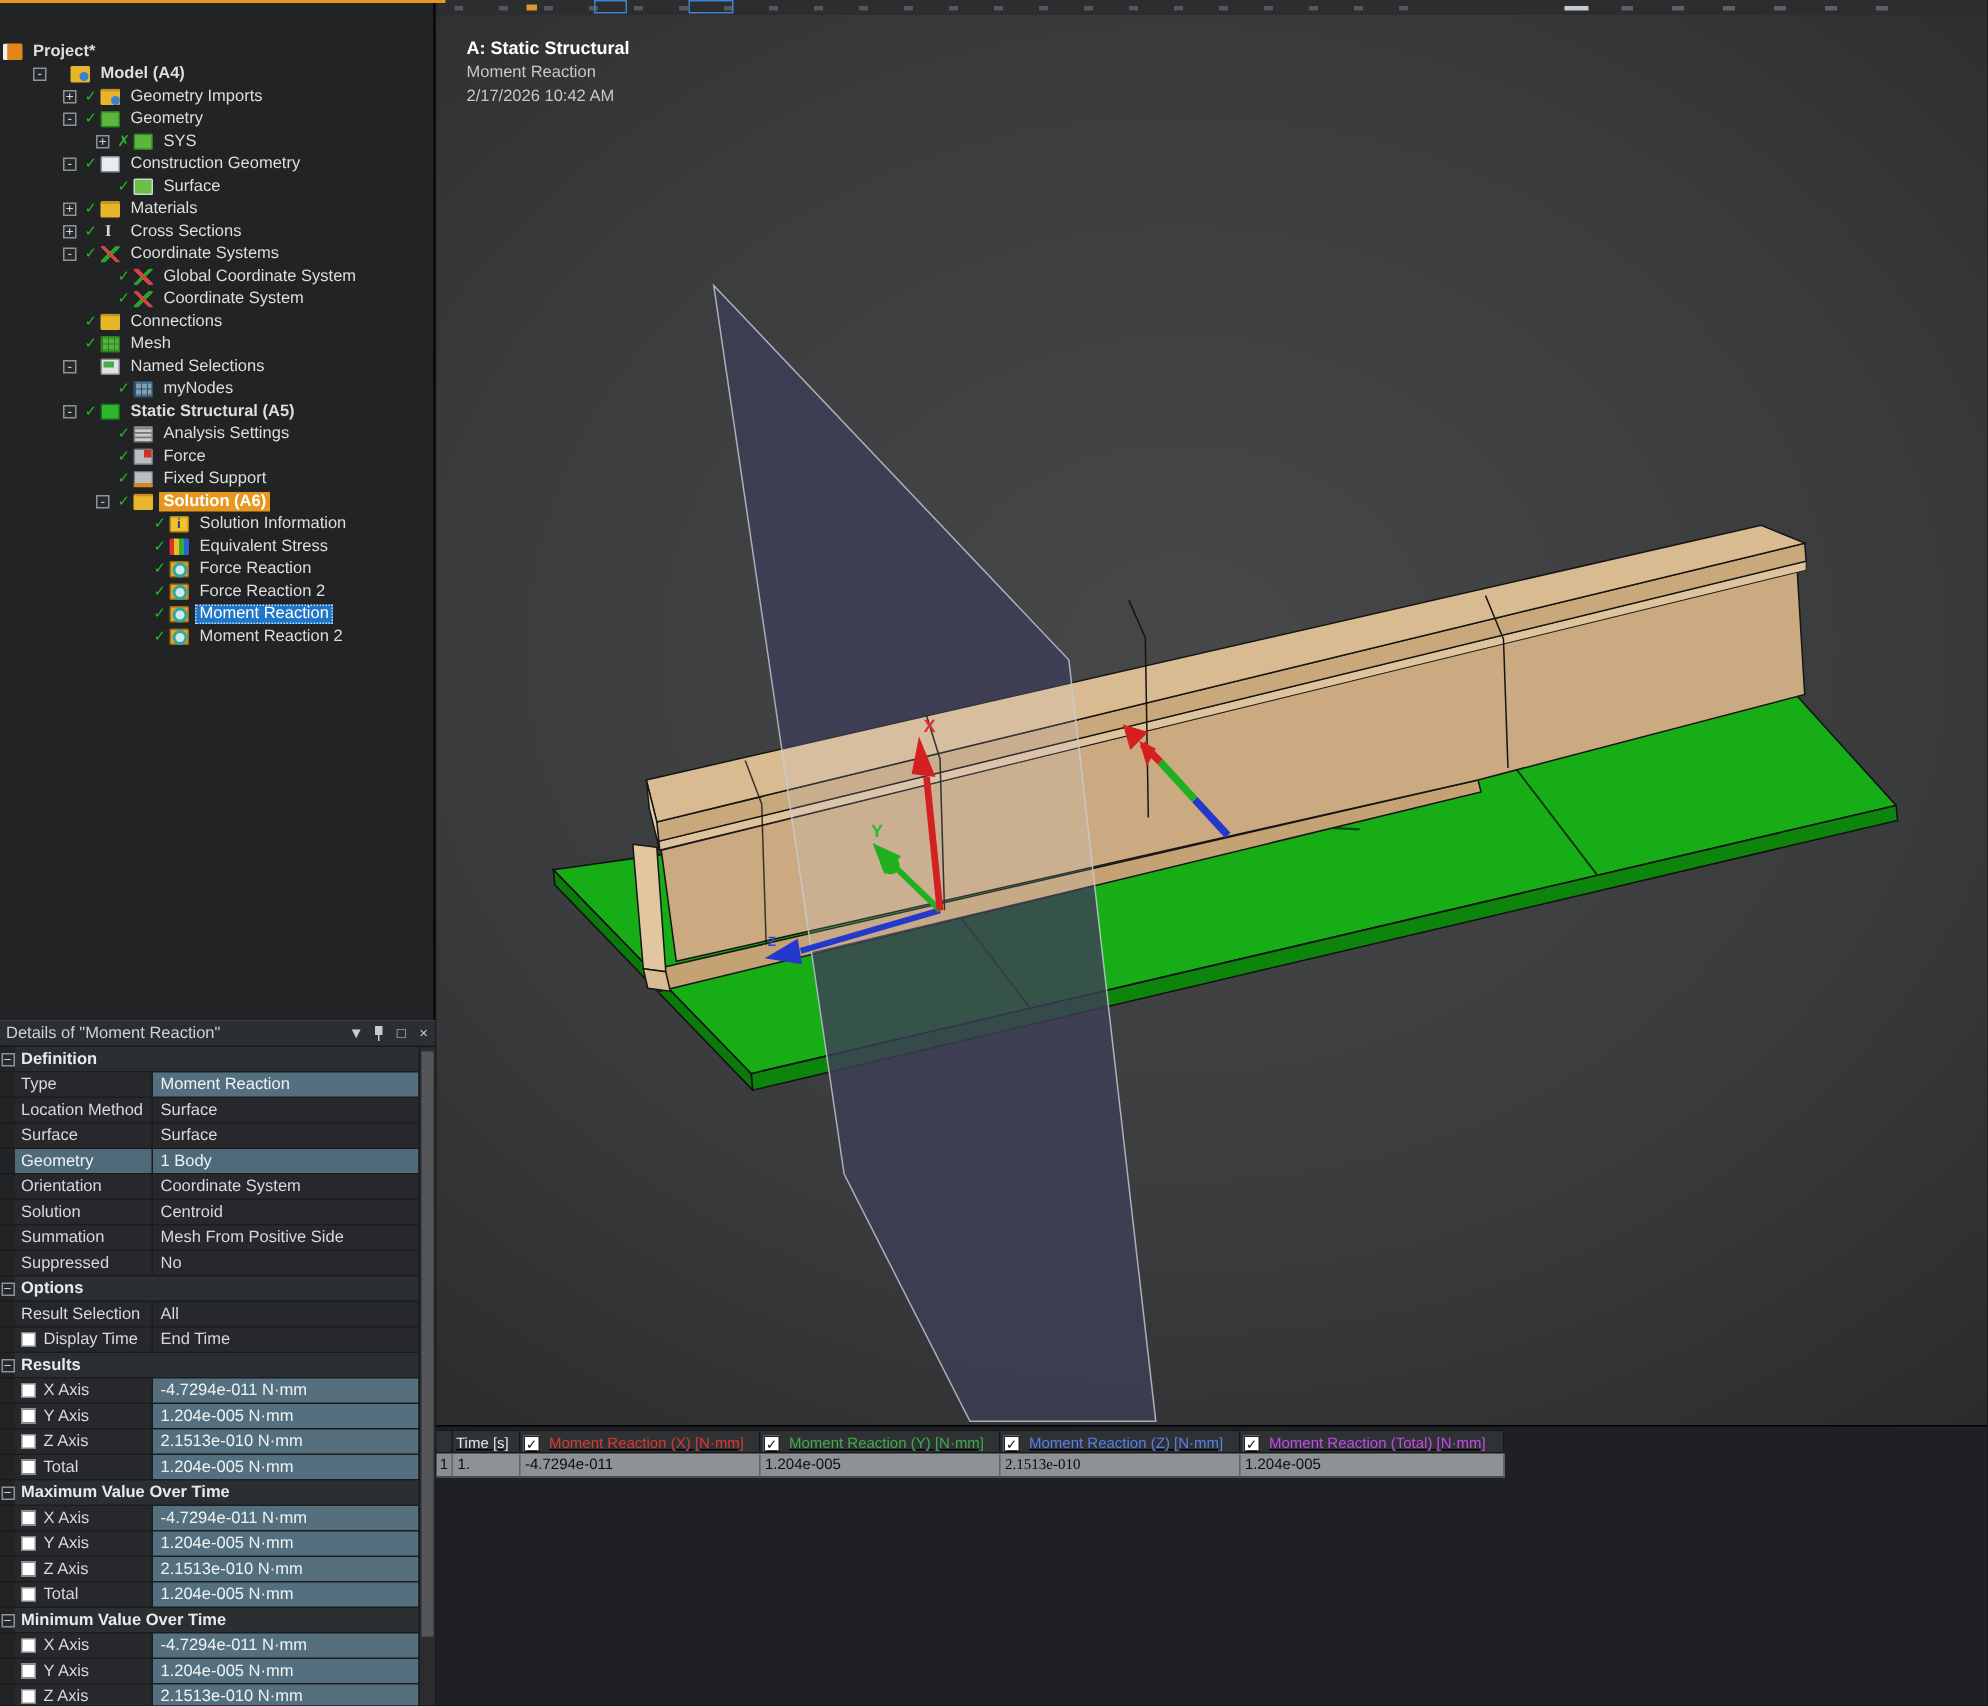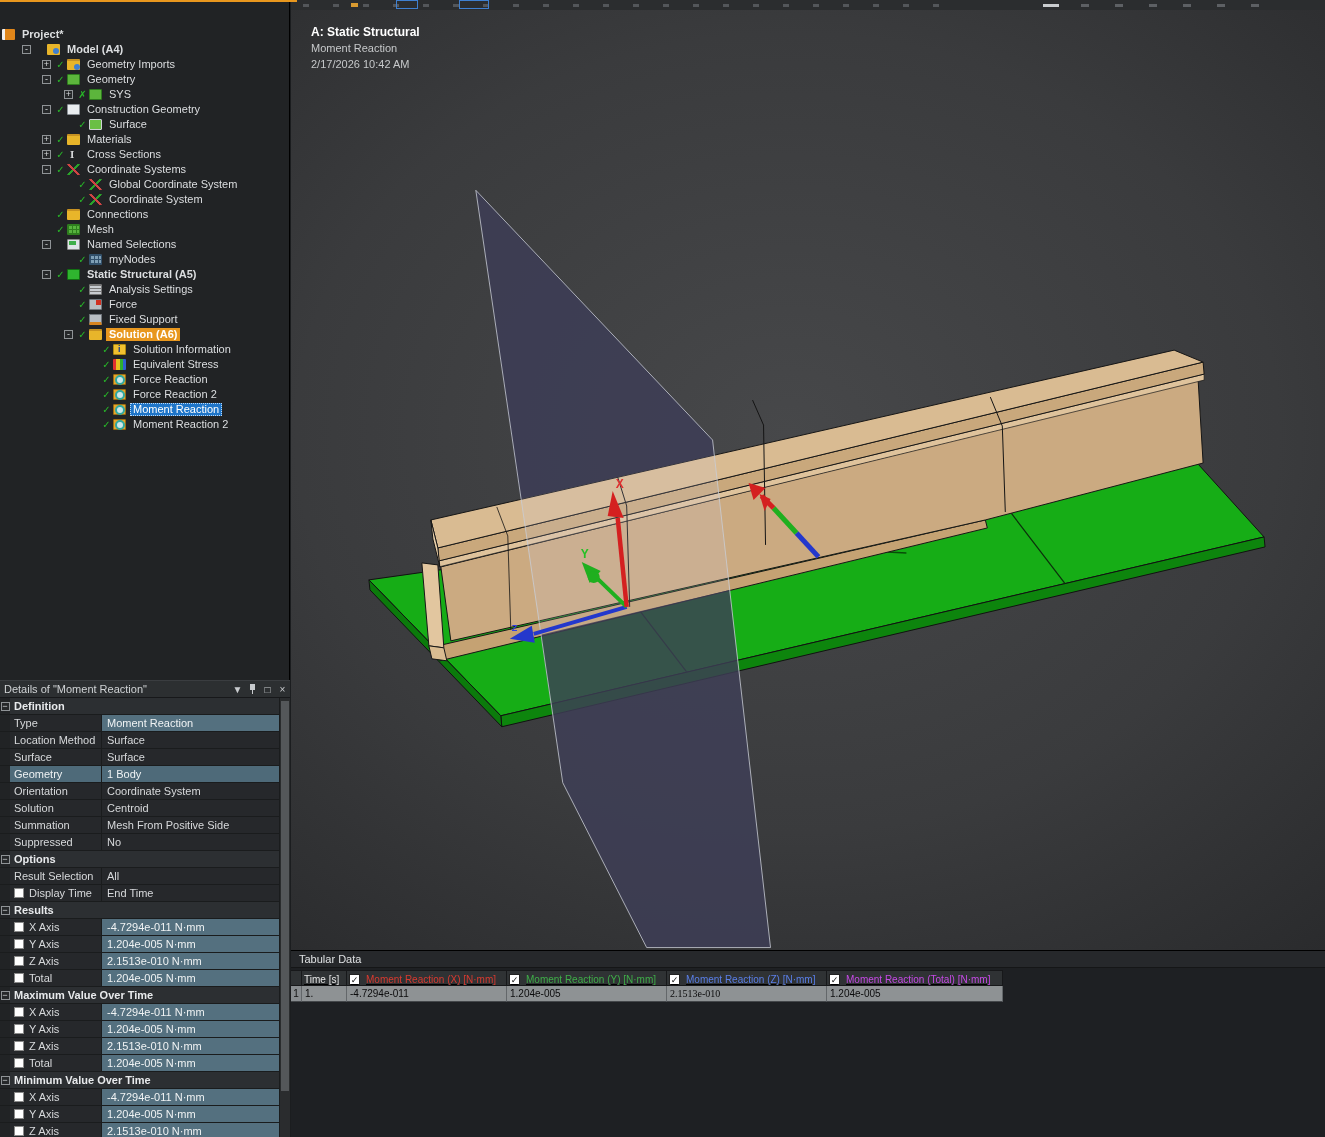--- a/index.html
+++ b/index.html
@@ -651,23 +651,20 @@
     </svg>
 
     <div class="annotation">
       <div class="ann-title">A: Static Structural</div>
       <div class="ann-sub">Moment Reaction</div>
       <div class="ann-sub">2/17/2026 10:42 AM</div>
     </div>
   </div>
 
   <div class="bottom-panel">
-    <div class="tab-title">
-      <span>Tabular Data</span>
-    </div>
     <div class="tab-table">
       <div class="tab-row tab-head">
         <div class="rn-h"></div>
         <div class="cols">
 
         <div class="thc">
 
               <span class="thl" style="color: rgb(230, 230, 230);">Time [s]</span>
             </div>
             <div class="thc">

